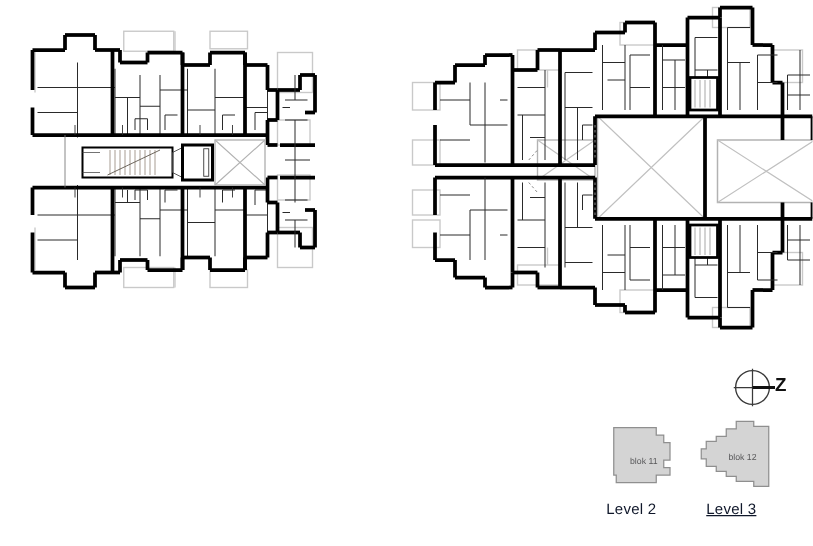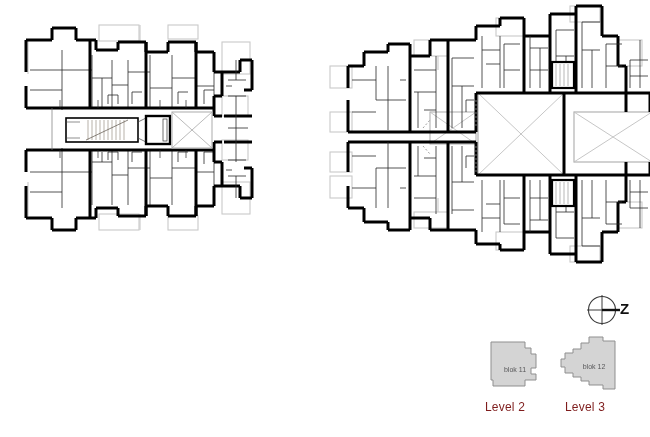--- a/index.html
+++ b/index.html
@@ -18,21 +18,21 @@
     position: absolute;
     left: 0; top: 0;
     width: 650px;
     height: 437px;
     background: #ffffff;
   }
   .legend-label {
     position: absolute;
     font-family: "Liberation Sans", sans-serif;
     font-size: 12px;
-    color: #7f1d1d;
+    color: #0f172a;
     letter-spacing: 0.2px;
     white-space: nowrap;
   }
   .blok-label {
     position: absolute;
     font-family: "Liberation Sans", sans-serif;
     font-size: 7px;
     color: #58585a;
     white-space: nowrap;
   }
@@ -518,15 +518,15 @@
   </svg>
   <div class="blok-label" style="left:495px; top:366px; width:40px; text-align:center;">blok 11</div>
   <div class="legend-label" style="left:485px; top:400px;">Level 2</div>
 
   <svg id="svg-legend-12" style="position:absolute; left:559px; top:333px;" width="72" height="62" viewBox="0 0 72 62">
     <path d="M30,4 L44,4 L44,8 L56,8 L56,56 L44,56 L44,52 L30,52 L30,48 L22,48
              L22,44 L14,44 L14,40 L6,40 L6,34 L2,34 L2,26 L6,26 L6,20 L14,20
              L14,16 L22,16 L22,10 L30,10 Z" fill="#d4d4d4" stroke="#8f8f8f" stroke-width="1"></path>
   </svg>
   <div class="blok-label" style="left:572px; top:363px; width:44px; text-align:center;">blok 12</div>
-  <div class="legend-label" style="left:565px; top:400px;">Level 3</div>
+  <div class="legend-label" style="left:565px; top:400px;text-decoration:underline;">Level 3</div>
 
 </div>
 
 </body></html>

